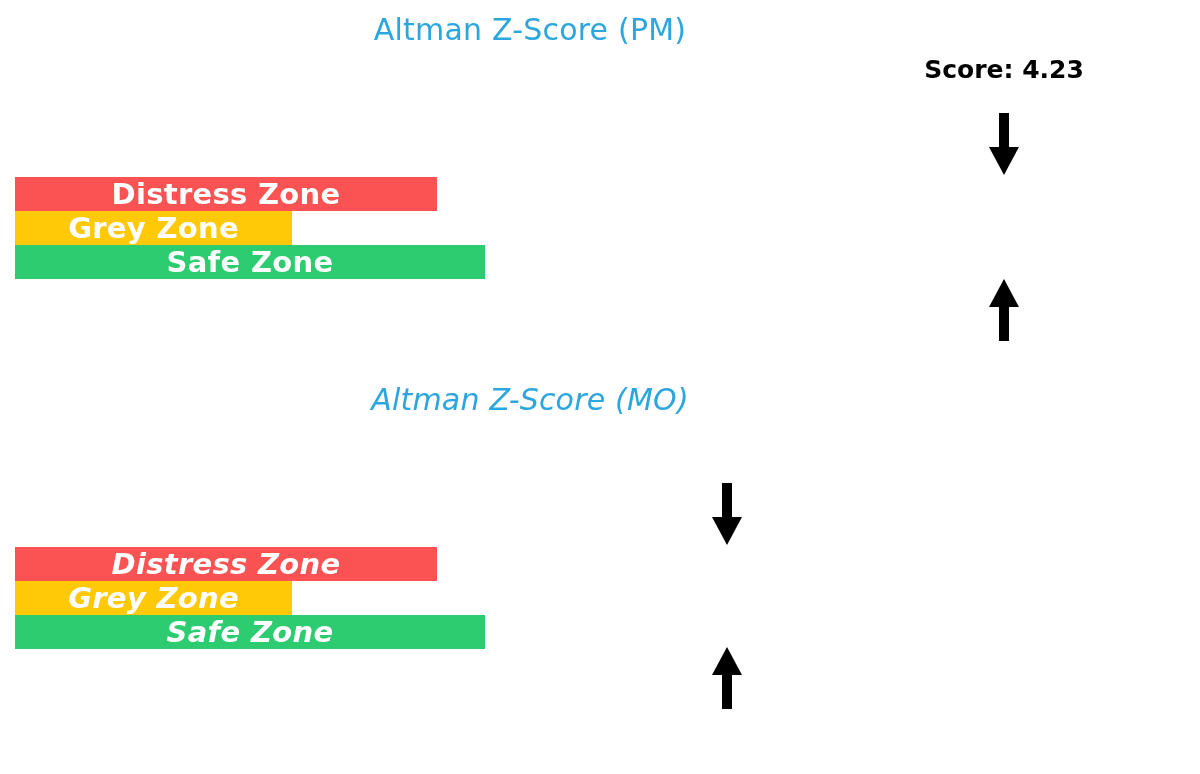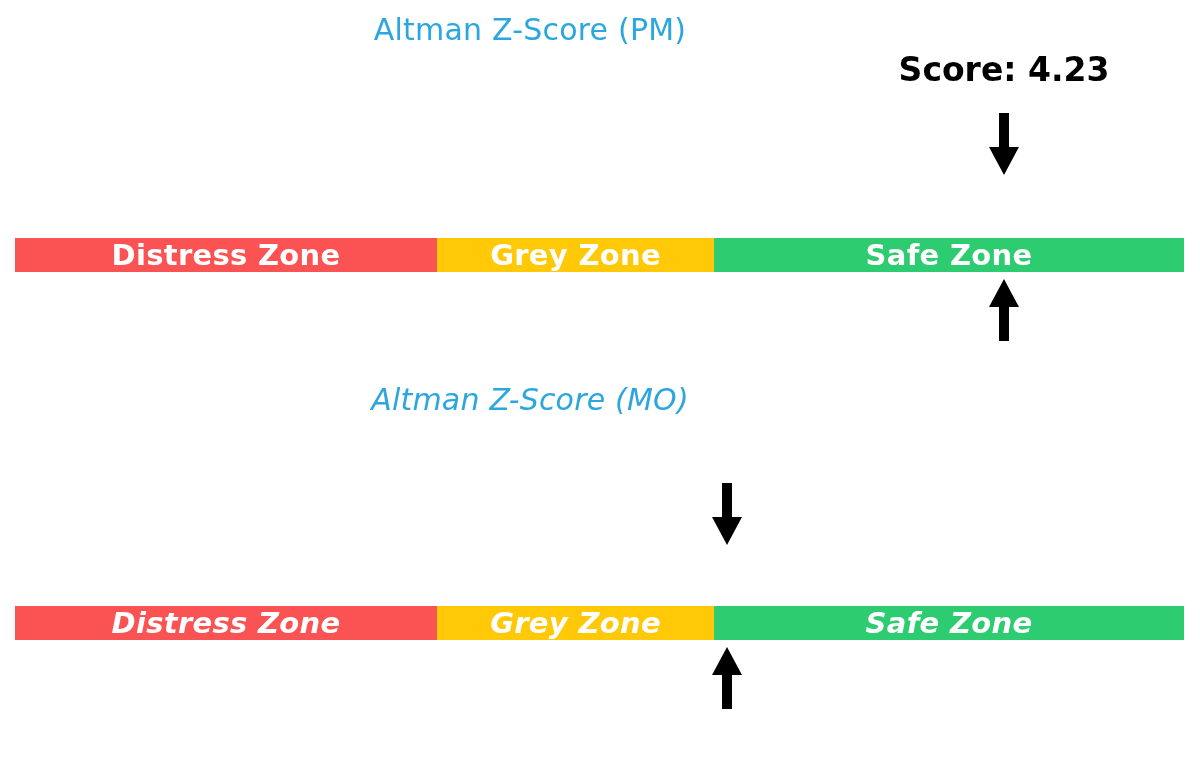--- a/index.html
+++ b/index.html
@@ -32,32 +32,33 @@
     font-size: 30px;
     font-weight: 400;
     letter-spacing: 0.2px;
     line-height: 36px;
     white-space: nowrap;
   }
 
   .score-label {
     position: absolute;
     color: #000000;
-    font-size: 33px;
+    font-size: 25px;
     font-weight: 700;
     white-space: nowrap;
     transform: translateX(-50%);
     line-height: 30px;
   }
 
   
   .zone-bar {
     position: absolute;
     display: flex;
-    align-items: flex-end;
+    flex-direction: column;
+    align-items: flex-start;
   }
   .zone {
     position: relative;
     display: flex;
     align-items: center;
     justify-content: center;
     box-sizing: border-box;
   }
   .zone-label {
     color: #ffffff;

